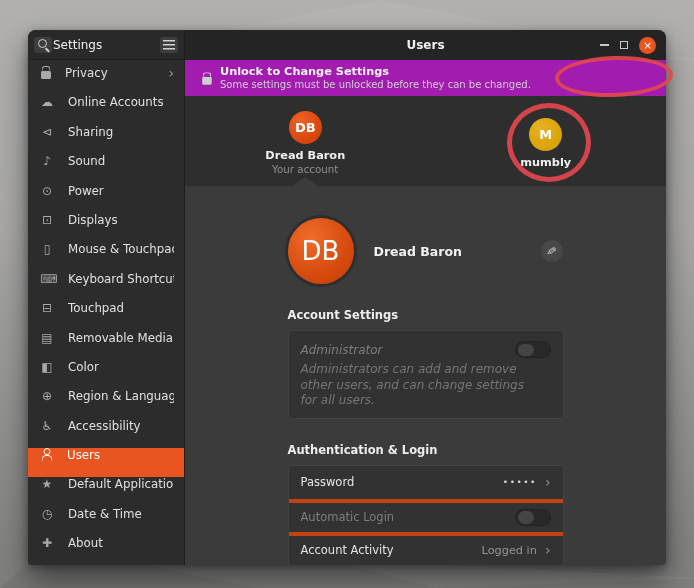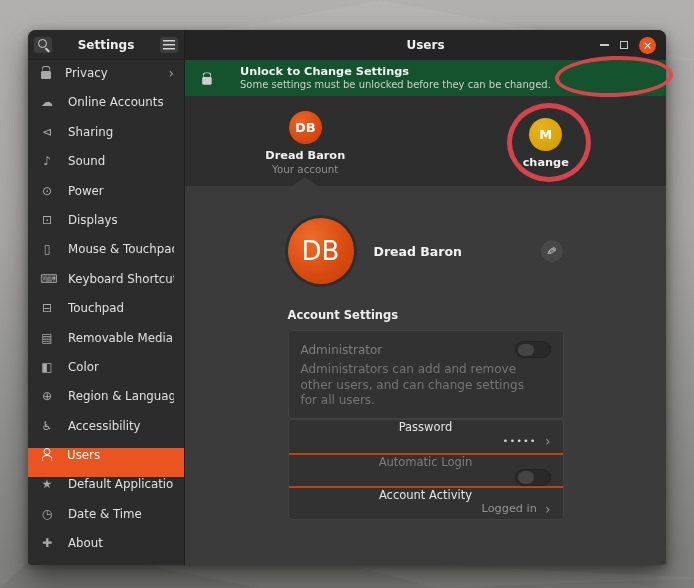--- a/index.html
+++ b/index.html
@@ -22,21 +22,21 @@
     box-shadow:0 16px 30px rgba(0,0,0,.45), 0 2px 8px rgba(0,0,0,.35);
     font-size:12px; color:#e6e6e6; }
 
   
   .sidebar { width:157px; flex:none; background:#2c2c2c; border-right:1px solid #1e1e1e;
     display:flex; flex-direction:column; }
   .sidebar-header { height:30px; flex:none; display:flex; align-items:center;
     padding:0 5px; background:#292929; border-bottom:1px solid #222; }
   .icon-btn { width:20px; height:18px; border-radius:4px; background:#3d3d3d;
     border:1px solid #2a2a2a; display:flex; align-items:center; justify-content:center; }
-  .sidebar-title { flex:1; text-align:center; font-weight:bold; font-size:12px; color:#efefef; }
+  .sidebar-title { flex:1; font-weight:normal; font-size:12px; color:#efefef; }
 
   .icon-search { width:13px; height:13px; position:relative; display:inline-block; }
   .icon-search::before { content:""; position:absolute; left:1px; top:1px; width:7px; height:7px;
     border:1.5px solid #d2d2d2; border-radius:50%; }
   .icon-search::after { content:""; position:absolute; right:0; bottom:1px; width:5px; height:1.5px;
     background:#d2d2d2; transform:rotate(45deg); }
   .icon-menu { width:12px; height:10px; display:inline-block;
     background:
       linear-gradient(#d2d2d2,#d2d2d2) 0 0/12px 1.5px no-repeat,
       linear-gradient(#d2d2d2,#d2d2d2) 0 4px/12px 1.5px no-repeat,
@@ -67,22 +67,22 @@
   .headerbar { height:30px; flex:none; background:#242424; display:flex; align-items:center;
     position:relative; padding:0 10px; }
   .header-title { position:absolute; left:0; right:0; text-align:center; font-weight:bold;
     font-size:12px; color:#efefef; pointer-events:none; }
   .win-controls { margin-left:auto; display:flex; align-items:center; gap:11px; z-index:2; }
   .wc-min { width:9px; height:1.5px; background:#c9c9c9; display:inline-block; }
   .wc-max { width:8px; height:8px; border:1.2px solid #c9c9c9; display:inline-block; }
   .wc-close { width:17px; height:17px; border-radius:50%; background:#e95420; color:#fff;
     display:flex; align-items:center; justify-content:center; font-size:11px; line-height:1; }
 
-  .banner { height:36px; flex:none; background:#14532d; display:flex; align-items:center;
-    gap:28px; padding:0 16px; }
+  .banner { height:36px; flex:none; background:#a21caf; display:flex; align-items:center;
+    gap:8px; padding:0 16px; }
   .banner .icon-lock { color:#cfcfcf; transform:scale(.95); }
   .banner-text { line-height:1.25; }
   .banner-title { font-weight:bold; font-size:11.3px; color:#f2f2f2; }
   .banner-sub { font-size:10px; color:#cfcfcf; }
   .unlock-btn { margin-left:auto; background:#3d3d3d; border:1px solid #1a1a1a; border-radius:4px;
     color:#ededed; font-size:11.5px; padding:5px 13px; font-family:inherit; }
 
   .carousel { height:90px; flex:none; background:#2e2e2e; position:relative; display:flex; }
   .carousel-half { width:50%; display:flex; flex-direction:column; align-items:center;
     justify-content:center; padding-top:4px; }
@@ -105,27 +105,27 @@
     box-shadow:0 0 0 3px rgba(0,0,0,.22);
     display:flex; align-items:center; justify-content:center; color:#fff; font-size:26px; }
   .profile-name { margin-left:20px; font-weight:bold; font-size:12.5px; color:#f2f2f2; }
   .edit-btn { margin-left:auto; width:24px; height:24px; border-radius:50%; background:#484848;
     border:1px solid #3a3a3a; display:flex; align-items:center; justify-content:center; }
   .icon-pencil::before { content:"\270E"; color:#d4d4d4; font-size:12px; line-height:1;
     display:inline-block; transform:rotate(100deg); }
 
   .section-h { font-weight:bold; font-size:11.5px; color:#ededed; margin:24px 0 8px; }
   .card { background:#323232; border:1px solid #424242; border-radius:4px; }
-  .row { display:flex; align-items:center; padding:0 12px; height:33px; font-size:11.5px;flex-direction:column; }
-  .row + .row { border-top:2px solid #c2410c; }
+  .row { display:flex; align-items:center; padding:0 12px; height:33px; font-size:11.5px; }
+  .row + .row { border-top:4px solid #c2410c; }
   .row .right { margin-left:auto; display:flex; align-items:center; gap:8px; }
   .dim { color:#7e7e7e; }
   .lbl { color:#e4e4e4; }
   .dim .lbl, .lbl.dim { color:#7e7e7e; }
-  .admin-block { padding:10px 12px 9px; }
+  .admin-block { padding:10px 12px 9px;font-style:italic; }
   .admin-top { display:flex; align-items:center; }
   .admin-desc { margin-top:4px; font-size:12px; line-height:1.3; color:#757575; width:92%; }
 
   .toggle { width:36px; height:17px; border-radius:9px; background:#272727;
     border:1px solid #1f1f1f; position:relative; flex:none; opacity:.8; }
   .toggle .knob { position:absolute; left:2px; top:1.5px; width:16px; height:12.5px;
     border-radius:7px; background:#4a4a4a; }
 
   .dots { font-size:9px; letter-spacing:1.5px; color:#d8d8d8; }
   .chev-r { color:#929292; font-size:14px; line-height:1; }
@@ -253,21 +253,21 @@
         <div class="avatar-sm avatar-orange">
           <span>DB</span>
         </div>
         <div class="car-name">Dread Baron</div>
         <div class="car-sub">Your account</div>
       </div>
       <div class="carousel-half">
         <div class="avatar-sm avatar-gold">
           <span>M</span>
         </div>
-        <div class="car-name">change</div>
+        <div class="car-name">mumbly</div>
       </div>
       <div class="car-pointer"></div>
     </div>
 
     <div class="content">
       <div class="col">
 
         <div class="profile-row">
           <div class="avatar-lg">
             <span>DB</span>
@@ -286,20 +286,21 @@
               <div class="right" style="margin-left:auto">
                 <div class="toggle">
                     <div class="knob"></div>
                   </div>
               </div>
             </div>
             <div class="admin-desc">Administrators can add and remove other users, and can change settings for all users.</div>
           </div>
         </div>
 
+        <div class="section-h">Authentication &amp; Login</div>
         <div class="card">
           <div class="row">
             <span class="lbl">Password</span>
             <span class="right">
               <span class="dots">•••••</span>
               <span class="chev-r">›</span>
             </span>
           </div>
           <div class="row dim">
             <span class="lbl dim">Automatic Login</span>

